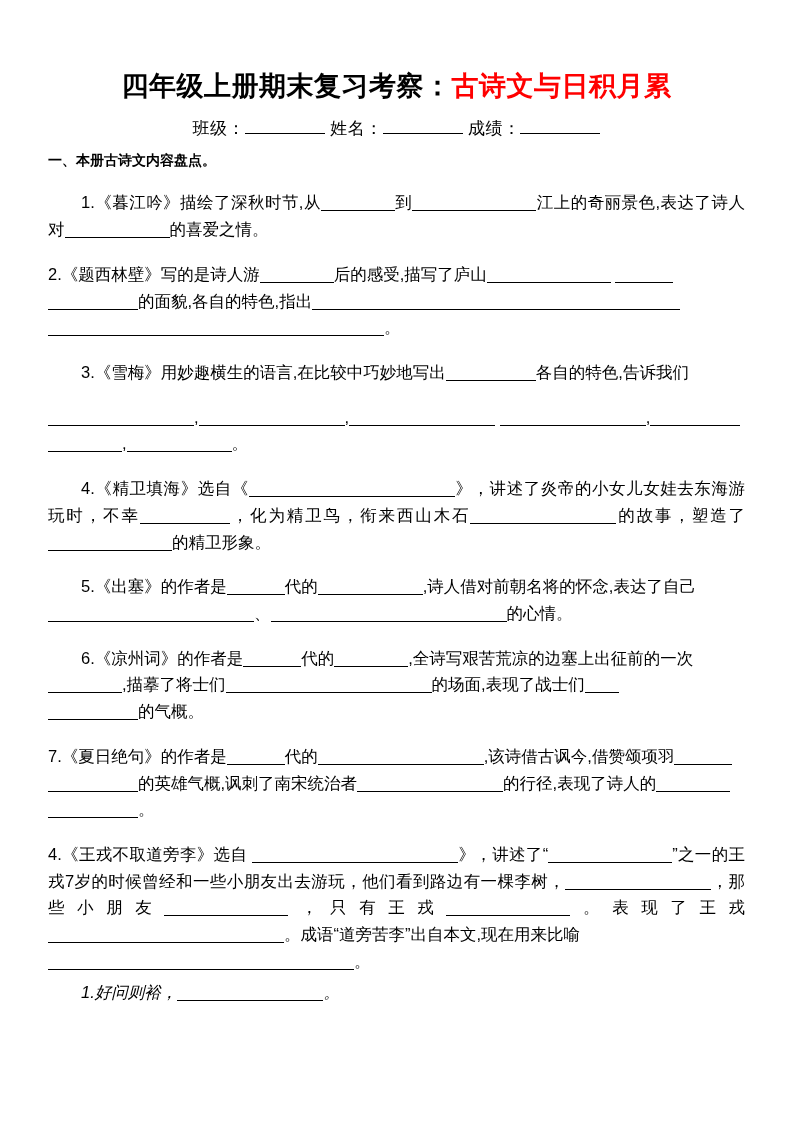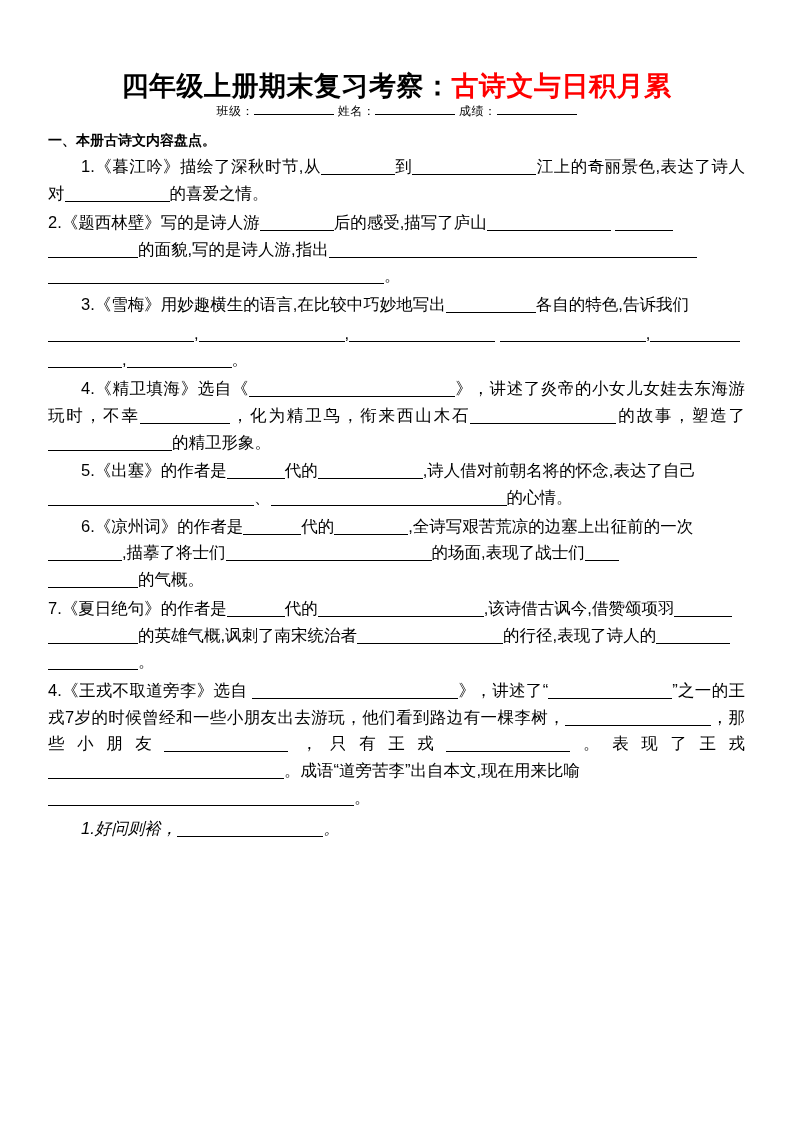--- a/index.html
+++ b/index.html
@@ -27,44 +27,44 @@
     font-weight: bold;
     letter-spacing: 0.5px;
     white-space: nowrap;
     margin: 10px 0 0 0;
     line-height: 1.2;
   }
   .doc-title .t-black { color: #000000; }
   .doc-title .t-red { color: #ff0000; }
 
   .info-line {
-    margin-top: 0;
+    margin-top: 14px;
     text-align: center;
-    font-size: 12px;
+    font-size: 17px;
     letter-spacing: 0.5px;
   }
   .blank {
     display: inline-block;
     border-bottom: 1px solid #000;
     vertical-align: baseline;
     height: 1em;
   }
   .b70 { width: 80px; }
 
   .section-head {
     font-size: 14px;
     font-weight: bold;
     margin-top: 10px;
     line-height: 1.5;
   }
 
   .q {
     font-size: 16.5px;
     line-height: 1.62;
-    margin-top: 2px;
+    margin-top: 18px;
     text-align: justify;
     text-justify: inter-ideograph;
   }
   .q.indent { text-indent: 2em; }
 
   .u {
     display: inline-block;
     border-bottom: 1px solid #000;
     height: 1.05em;
     vertical-align: -0.18em;
@@ -107,21 +107,21 @@
   </div>
 
   <div class="section-head">一、本册古诗文内容盘点。</div>
 
   <div class="q indent">
     <span>1.《暮江吟》描绘了深秋时节,从</span><span class="u u70"></span><span>到</span><span class="u u120"></span><span>江上的奇丽景色,表达了诗人对</span><span class="u u100"></span><span>的喜爱之情。</span>
   </div>
 
   <div class="q">
     <span>2.《题西林壁》写的是诗人游</span><span class="u u70"></span><span>后的感受,描写了庐山</span><span class="u u120"></span>&nbsp;<span class="u u55"></span><br>
-    <span class="u u85"></span><span>的面貌,写的是诗人游,指出</span><span class="u u360"></span><br>
+    <span class="u u85"></span><span>的面貌,各自的特色,指出</span><span class="u u360"></span><br>
     <span class="u u330"></span><span>。</span>
   </div>
 
   <div class="q indent">
     <span>3.《雪梅》用妙趣横生的语言,在比较中巧妙地写出</span><span class="u u85"></span><span>各自的特色,告诉我们</span>
   </div>
   <div class="q">
     <span class="u u140"></span><span>,</span><span class="u u140"></span><span>,</span><span class="u u140"></span>&nbsp;<span class="u u140"></span><span>,</span><span class="u u85"></span><br>
     <span class="u u70"></span><span>,</span><span class="u u100"></span><span>。</span>
   </div>

